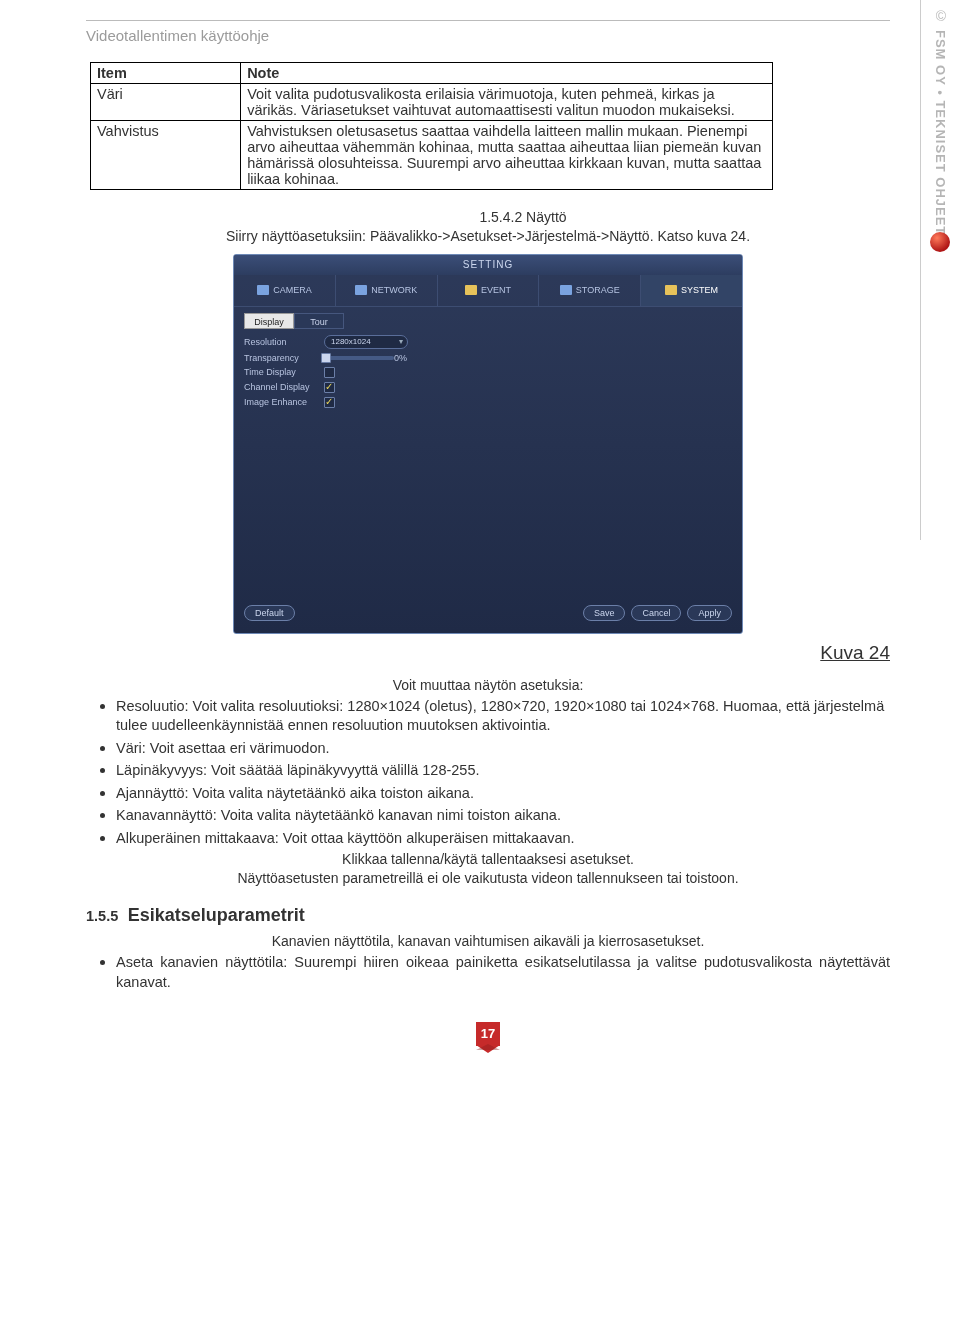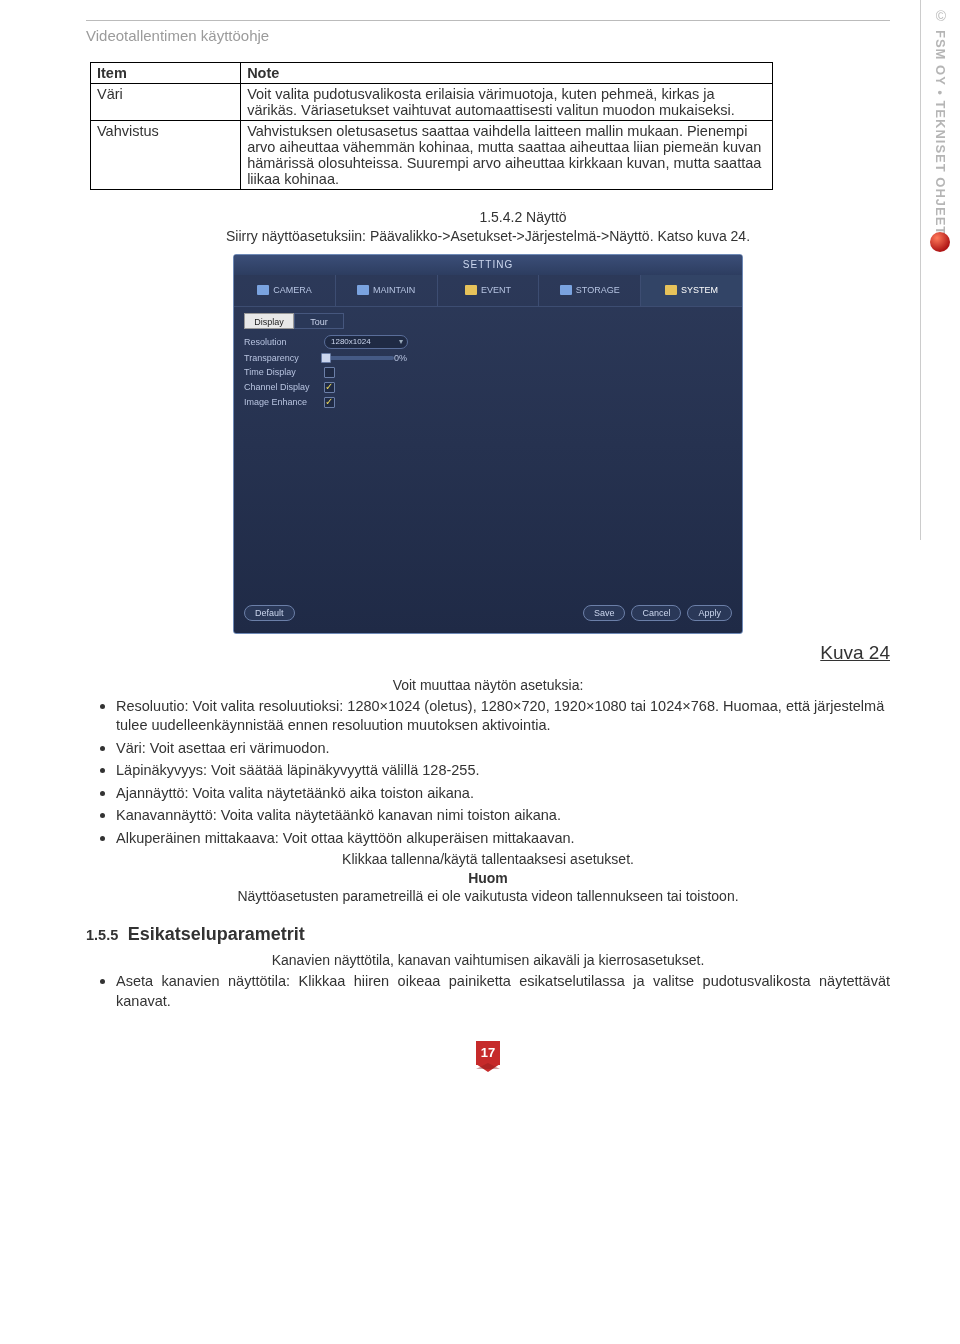--- a/index.html
+++ b/index.html
@@ -318,21 +318,21 @@
 
   <div class="app-window">
     <div class="app-titlebar">SETTING</div>
     <div class="app-tabs">
       <div class="app-tab">
           <span class="tab-icon"></span>
           <span>CAMERA</span>
         </div>
       <div class="app-tab">
           <span class="tab-icon"></span>
-          <span>MAINTAIN</span>
+          <span>NETWORK</span>
         </div>
       <div class="app-tab">
           <span class="tab-icon yellow"></span>
           <span>EVENT</span>
         </div>
       <div class="app-tab">
           <span class="tab-icon"></span>
           <span>STORAGE</span>
         </div>
       <div class="app-tab active">
@@ -384,30 +384,29 @@
   <div class="body-text">Voit muuttaa näytön asetuksia:</div>
   <ul class="bullets">
     <li>Resoluutio: Voit valita resoluutioksi: 1280×1024 (oletus), 1280×720, 1920×1080 tai 1024×768. Huomaa, että järjestelmä tulee uudelleenkäynnistää ennen resoluution muutoksen aktivointia.</li>
     <li>Väri: Voit asettaa eri värimuodon.</li>
     <li>Läpinäkyvyys: Voit säätää läpinäkyvyyttä välillä 128-255.</li>
     <li>Ajannäyttö: Voita valita näytetäänkö aika toiston aikana.</li>
     <li>Kanavannäyttö: Voita valita näytetäänkö kanavan nimi toiston aikana.</li>
     <li>Alkuperäinen mittakaava: Voit ottaa käyttöön alkuperäisen mittakaavan.</li>
   </ul>
   <div class="body-text">Klikkaa tallenna/käytä tallentaaksesi asetukset.</div>
-  <div class="body-text huom">Huom</div>
   <div class="body-text">Näyttöasetusten parametreillä ei ole vaikutusta videon tallennukseen tai toistoon.</div>
 
   <div class="h155">
     <span class="num">1.5.5</span>&nbsp;
     <span class="ttl">Esikatseluparametrit</span>
   </div>
   <div class="body-text">Kanavien näyttötila, kanavan vaihtumisen aikaväli ja kierrosasetukset.</div>
   <ul class="bullets">
-    <li class="justify">Aseta kanavien näyttötila: Klikkaa hiiren oikeaa painiketta esikatselutilassa ja valitse pudotusvalikosta näytettävät kanavat.</li>
+    <li class="justify">Aseta kanavien näyttötila: Suurempi hiiren oikeaa painiketta esikatselutilassa ja valitse pudotusvalikosta näytettävät kanavat.</li>
   </ul>
 
   <div class="ribbon">
     <div class="sq">17</div>
     <div class="tri"></div>
   </div>
 </div>
 
 <div class="right-rail">
   <span class="copy">©</span>

